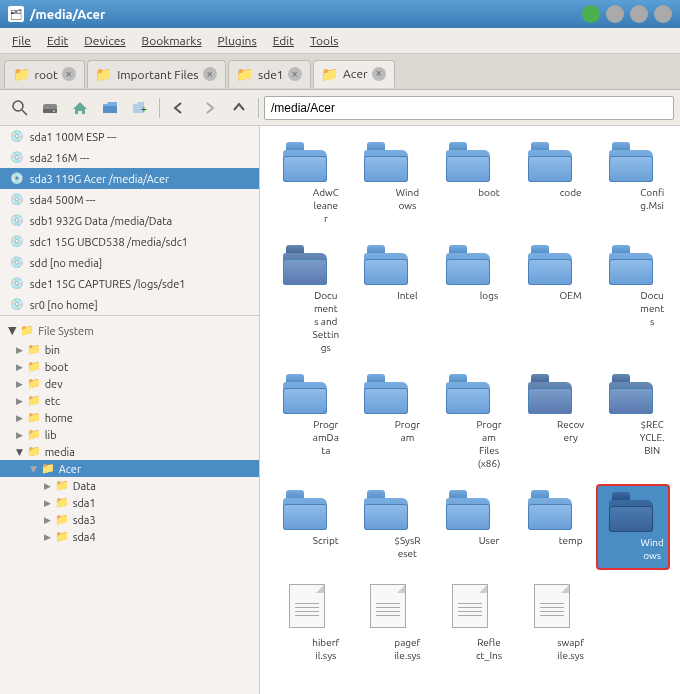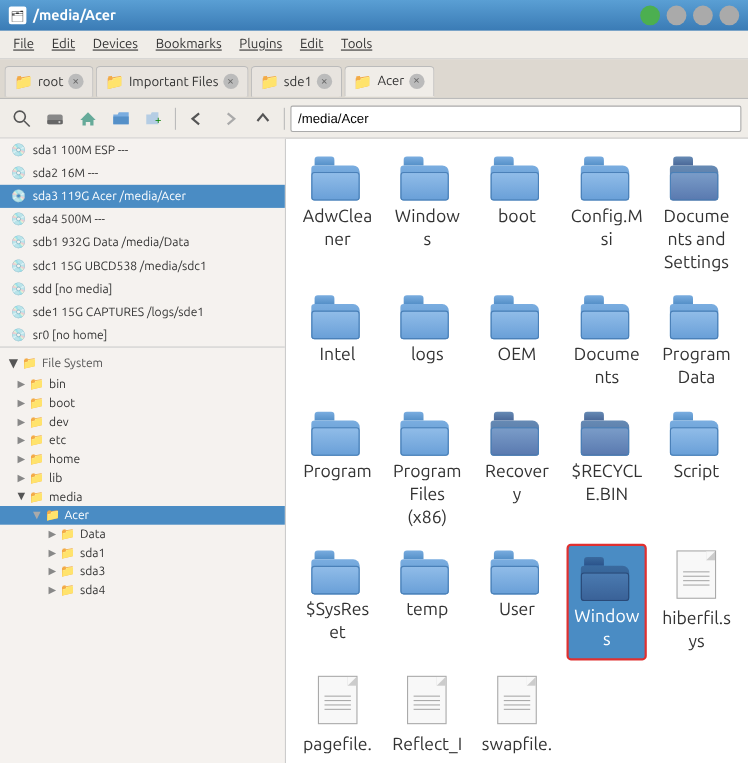--- a/index.html
+++ b/index.html
@@ -59,21 +59,21 @@
     .file-item { display: flex; flex-direction: column; align-items: center; padding: 6px 4px; cursor: pointer; border-radius: 4px; min-width: 70px; max-width: 90px; }
     .file-item.selected { background: #4a8cc4; }
     .file-item.selected .file-label { color: white; }
     .file-item.highlighted { border: 2px solid #e03030; justify-content: flex-end; }
     .folder-img { width: 48px; height: 40px; position: relative; }
     .folder-back { width: 44px; height: 32px; background: linear-gradient(to bottom, #7aade0, #5590c8); border-radius: 3px 6px 3px 3px; position: absolute; bottom: 0; left: 0; }
     .folder-tab { width: 18px; height: 8px; background: linear-gradient(to bottom, #7aade0, #5590c8); border-radius: 3px 3px 0 0; position: absolute; top: 0; left: 3px; }
     .folder-front { width: 44px; height: 26px; background: linear-gradient(to bottom, #90bce8, #6aa0d8); border-radius: 3px; position: absolute; bottom: 0; left: 0; border: 1px solid #4a80b8; }
     .folder-special { background: linear-gradient(to bottom, #668ab4, #4a6898) !important; }
     .folder-front-special { background: linear-gradient(to bottom, #7a9cc8, #5a7ab0) !important; }
-    .file-label { font-size: 16px; text-align: center; margin-top: 4px; color: #333; line-height: 1.3; word-break: break-word; max-width: 80px; }
+    .file-label { font-size: 10px; text-align: center; margin-top: 4px; color: #333; line-height: 1.3; word-break: break-word; max-width: 80px; margin-left: 38px; }
 
     
     .sys-file { width: 42px; height: 48px; display: flex; flex-direction: column; align-items: center; }
     .sys-file-body { width: 36px; height: 44px; background: #f8f8f8; border: 1px solid #aaa; position: relative; display: flex; align-items: center; justify-content: center; }
     .sys-file-fold { width: 0; height: 0; border-left: 8px solid #f8f8f8; border-bottom: 8px solid #ccc; position: absolute; top: 0; right: 0; }
     .sys-file-lines { display: flex; flex-direction: column; gap: 3px; padding: 10px 4px 4px; }
     .sys-file-line { height: 1px; background: #aaa; width: 24px; }
 
     
     .left-panel::-webkit-scrollbar { width: 8px; }
@@ -313,20 +313,28 @@
         <span class="file-label">Windows</span>
       </div>
       <div class="file-item">
         <div class="folder-img">
           <div class="folder-tab"></div>
           <div class="folder-back"></div>
           <div class="folder-front"></div>
         </div>
         <span class="file-label">boot</span>
       </div>
+      <div class="file-item">
+        <div class="folder-img">
+          <div class="folder-tab"></div>
+          <div class="folder-back"></div>
+          <div class="folder-front"></div>
+        </div>
+        <span class="file-label">code</span>
+      </div>
 
       <div class="file-item">
         <div class="folder-img">
           <div class="folder-tab"></div>
           <div class="folder-back"></div>
           <div class="folder-front"></div>
         </div>
         <span class="file-label">Config.Msi</span>
       </div>
       <div class="file-item">
@@ -427,29 +435,29 @@
           <div class="folder-front"></div>
         </div>
         <span class="file-label">$SysReset</span>
       </div>
       <div class="file-item">
         <div class="folder-img">
           <div class="folder-tab"></div>
           <div class="folder-back"></div>
           <div class="folder-front"></div>
         </div>
+        <span class="file-label">User</span>
+      </div>
+      <div class="file-item">
+        <div class="folder-img">
+          <div class="folder-tab"></div>
+          <div class="folder-back"></div>
+          <div class="folder-front"></div>
+        </div>
         <span class="file-label">temp</span>
-      </div>
-      <div class="file-item">
-        <div class="folder-img">
-          <div class="folder-tab"></div>
-          <div class="folder-back"></div>
-          <div class="folder-front"></div>
-        </div>
-        <span class="file-label">User</span>
       </div>
 
       <div class="file-item selected highlighted" style="border: 2px solid #e03030; background: #4a8cc4;">
         <div class="folder-img">
           <div class="folder-tab" style="background:linear-gradient(to bottom,#3a6a9e,#2a528a);"></div>
           <div class="folder-back" style="background:linear-gradient(to bottom,#3a6a9e,#2a528a);"></div>
           <div class="folder-front" style="background:linear-gradient(to bottom,#4a7ab0,#3a6298);border-color:#2a4a78;"></div>
         </div>
         <span class="file-label" style="color:white;">Windows</span>
       </div>

